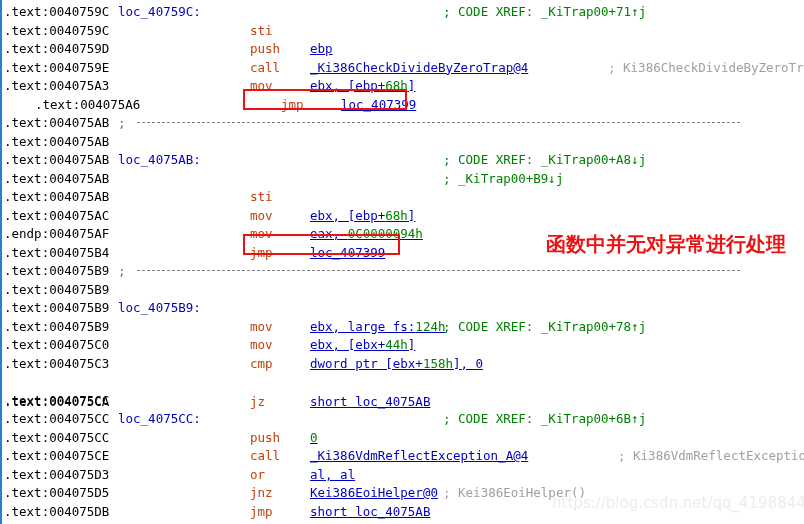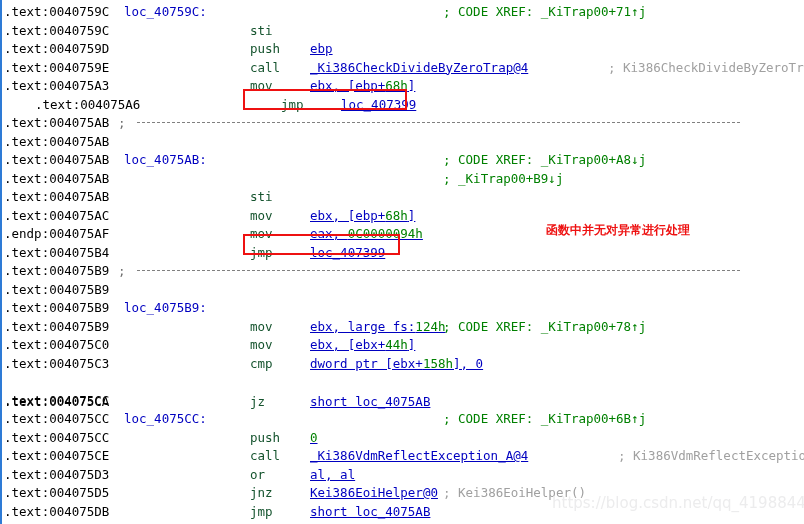--- a/index.html
+++ b/index.html
@@ -43,21 +43,21 @@
     font-family: "DejaVu Sans Mono", "Liberation Mono", monospace;
   }
 
   .addr {
     position: absolute;
     left: 4px;
     color: #000000;
   }
   .label {
     position: absolute;
-    left: 124px;
+    left: 118px;
     color: #0000c0;
   }
   .funcname {
     position: absolute;
     left: 118px;
     color: #0000c0;
   }
   .semi {
     position: absolute;
     left: 118px;
@@ -67,21 +67,21 @@
     position: absolute;
     left: 137px;
     top: 8px;
     width: 603px;
     border-top: 1px dashed #808080;
     height: 0;
   }
   .mnem {
     position: absolute;
     left: 250px;
-    color: #14532d;
+    color: #c2410c;
   }
   .ops {
     position: absolute;
     left: 310px;
     color: #0000c0;
     text-decoration: underline;
   }
   .ops .num { color: #008000; }
   .cmt {
     position: absolute;
@@ -97,24 +97,24 @@
   .redbox {
     position: absolute;
     border: 2px solid #ee1111;
     box-sizing: border-box;
     pointer-events: none;
   }
 
   #annotation-cn {
     position: absolute;
     left: 546px;
-    top: 220px;
+    top: 234px;
     color: #ee1111;
     font-weight: bold;
-    font-size: 12px;
+    font-size: 20px;
     line-height: 20px;
     font-family: "DejaVu Sans", "Liberation Sans", sans-serif;
     white-space: pre;
   }
 
   #watermark {
     position: absolute;
     left: 552px;
     top: 494px;
     color: #ececed;

